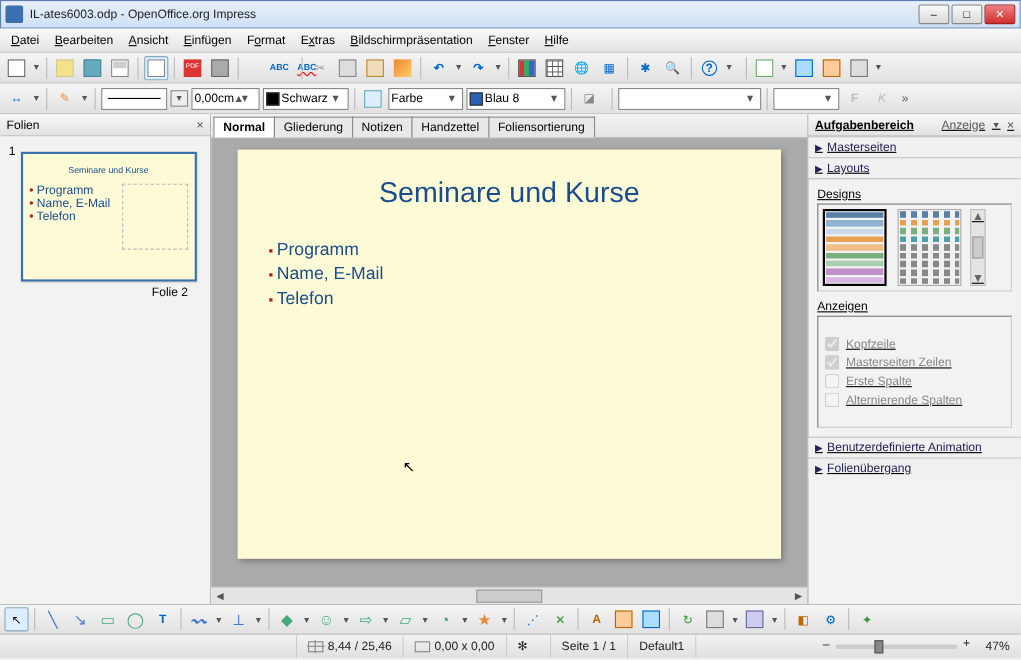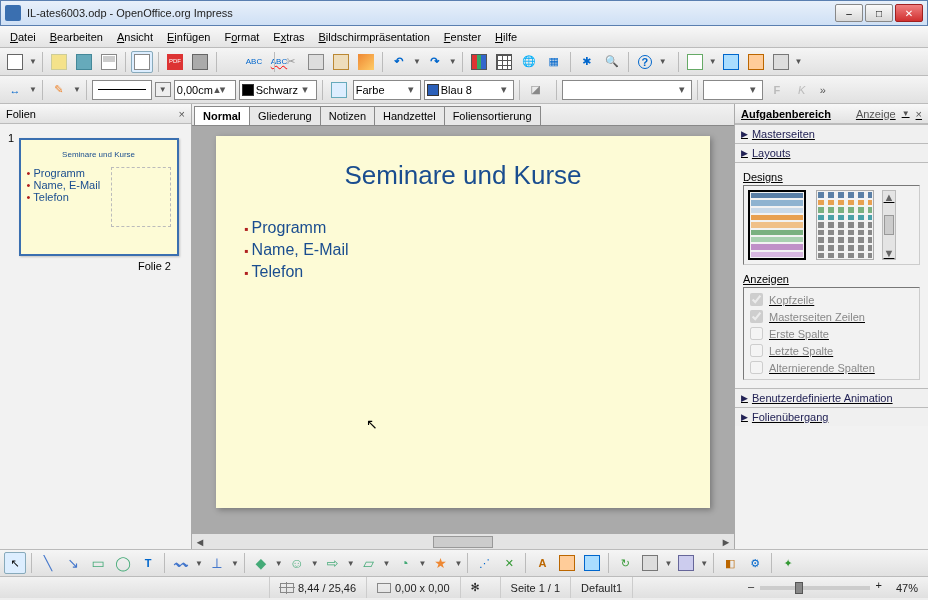--- a/index.html
+++ b/index.html
@@ -29,21 +29,21 @@
 .tb-line .ln { width: 48px; border-top: 1px solid #000; }
 
 .icon { width:16px; height:16px; display:inline-block; }
 .ic-new{background:#fff;border:1px solid #666;}
 .ic-open{background:#f4e28a;border:1px solid #cc9;}
 .ic-save{background:#6ab;border:1px solid #489;}
 .ic-mail{background:#fff;border:1px solid #888;position:relative;}
 .ic-mail::after{content:"";position:absolute;left:1px;top:1px;right:1px;border-top:6px solid #ccc;}
 .ic-pdf{background:#d33;color:#fff;font-size:6px;line-height:14px;text-align:center;}
 .ic-print{background:#aaa;border:1px solid #666;}
-.ic-abc{font-size:8px;color:#06c;font-weight:normal;margin-left:42px;}
+.ic-abc{font-size:8px;color:#06c;font-weight:bold;margin-left:42px;}
 .ic-copy{background:#ddd;border:1px solid #888;}
 .ic-paste{background:#edb;border:1px solid #b83;}
 .ic-undo{color:#06c;font-weight:bold;}
 .ic-chart{background:linear-gradient(to right,#d33 33%,#3a6 33% 66%,#36c 66%);border:1px solid #555;}
 .ic-table{background:#fff;border:1px solid #555;background-image:linear-gradient(#555 1px,transparent 1px),linear-gradient(90deg,#555 1px,transparent 1px);background-size:5px 5px;}
 .ic-nav{color:#06c;}
 .ic-help{color:#06c;font-weight:bold;border:1px solid #06c;border-radius:50%;width:14px;height:14px;line-height:12px;text-align:center;}
 .ic-paint{background:linear-gradient(135deg,#e83,#fc6);}
 .ic-fill{background:#def;border:1px solid #6ab;}
 
@@ -398,39 +398,35 @@
               <div class="row" style="background:repeating-linear-gradient(90deg,#888 0 6px,transparent 6px 10px);"></div>
             </div>
           </div>
           <div style="width:14px;background:#e4e4e4;border:1px solid #bbb;display:flex;flex-direction:column;justify-content:space-between;align-items:center;font-size:8px;color:#666;">
               <span>▲</span>
               <div style="width:10px;height:20px;background:#ccc;border:1px solid #999;"></div>
               <span>▼</span>
             </div>
         </div>
         <div class="opt-label">Anzeigen</div>
-        <div style="border:1px inset #ccc;padding:3px 6px;">
+        <div style="border:1px inset #ccc;padding:16px 6px;">
           <label class="opt-check">
               <input type="checkbox" checked="" disabled="" style="">
               <span>Kopfzeile</span>
             </label>
           <label class="opt-check">
               <input type="checkbox" checked="" disabled="" style="">
               <span>Masterseiten Zeilen</span>
             </label>
           <label class="opt-check">
               <input type="checkbox" disabled="" style="">
               <span>Erste Spalte</span>
             </label>
           <label class="opt-check">
               <input type="checkbox" disabled="" style="">
-              <span>Letzte Spalte</span>
-            </label>
-          <label class="opt-check">
-              <input type="checkbox" disabled="" style="">
               <span>Alternierende Spalten</span>
             </label>
         </div>
       </div>
     </div>
     <div class="task-section">
         <div class="task-head">
           <span class="tri"></span>
           <span>Benutzerdefinierte Animation</span>
         </div>

